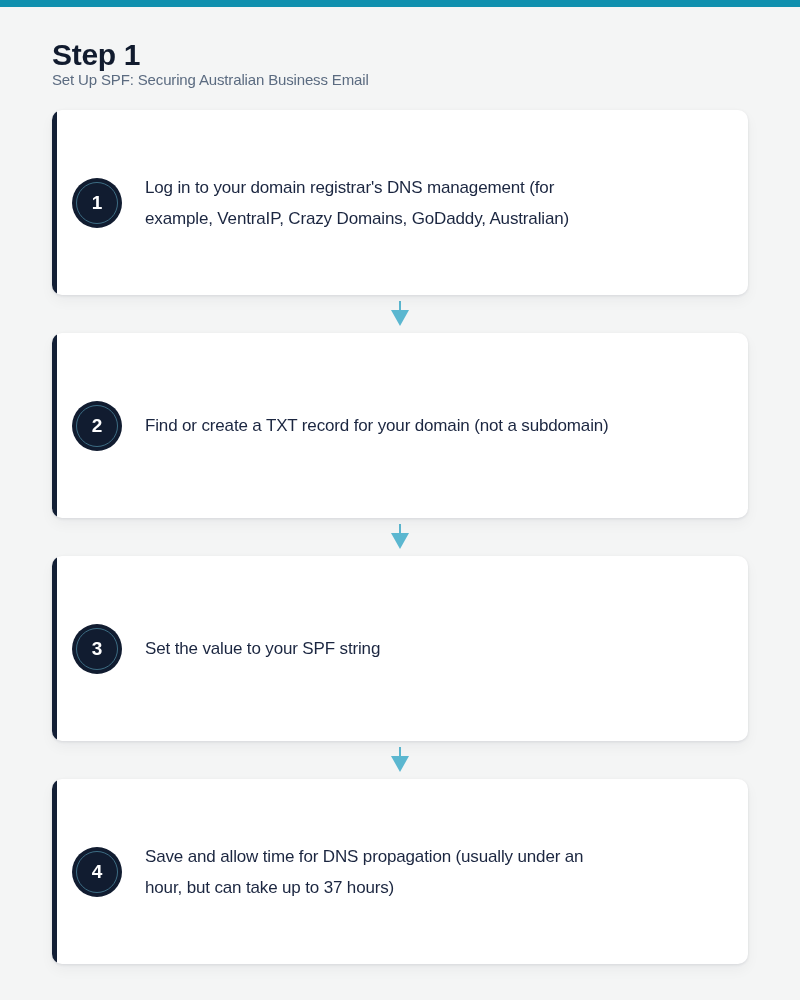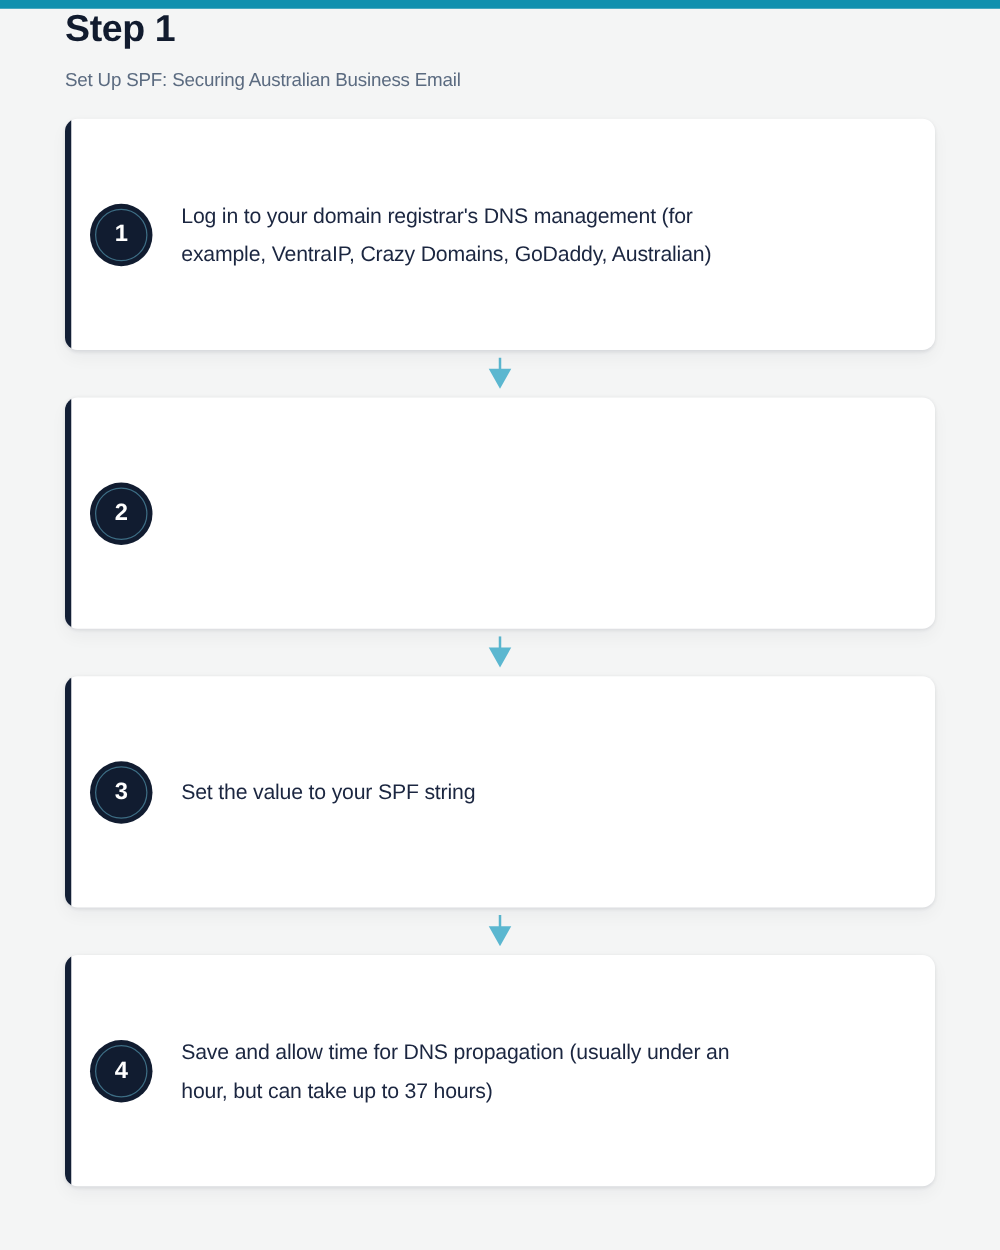--- a/index.html
+++ b/index.html
@@ -23,27 +23,28 @@
 
   #page {
     padding: 0 52px;
   }
 
   #page-title {
     font-size: 30px;
     font-weight: bold;
     color: #111b2e;
     letter-spacing: -0.3px;
+    margin-top: 31px;
     line-height: 1.1;
   }
 
   #page-subtitle {
     font-size: 15px;
     color: #5b6b80;
-    margin-top: 16px;
+    margin-top: 0;
     letter-spacing: -0.15px;
     line-height: 1.2;
   }
 
   #steps-list {
     margin-top: 21px;
   }
 
   .step-group {
     display: block;
@@ -150,20 +151,21 @@
         </svg>
       </div>
     </div>
 
     <div class="step-group">
       <div class="step-card">
         <div class="step-accent"></div>
         <div class="step-badge">
           <span class="step-badge-number">2</span>
         </div>
+        <div class="step-text">Find or create a TXT record for your domain (not a subdomain)</div>
       </div>
       <div class="step-connector">
         <svg class="arrow-down-icon" width="20" height="26" viewBox="0 0 20 26">
           <rect x="9" y="0" width="2" height="12" fill="#5bb7d0"></rect>
           <polygon points="1,9 19,9 10,25" fill="#5bb7d0"></polygon>
         </svg>
       </div>
     </div>
 
     <div class="step-group">

